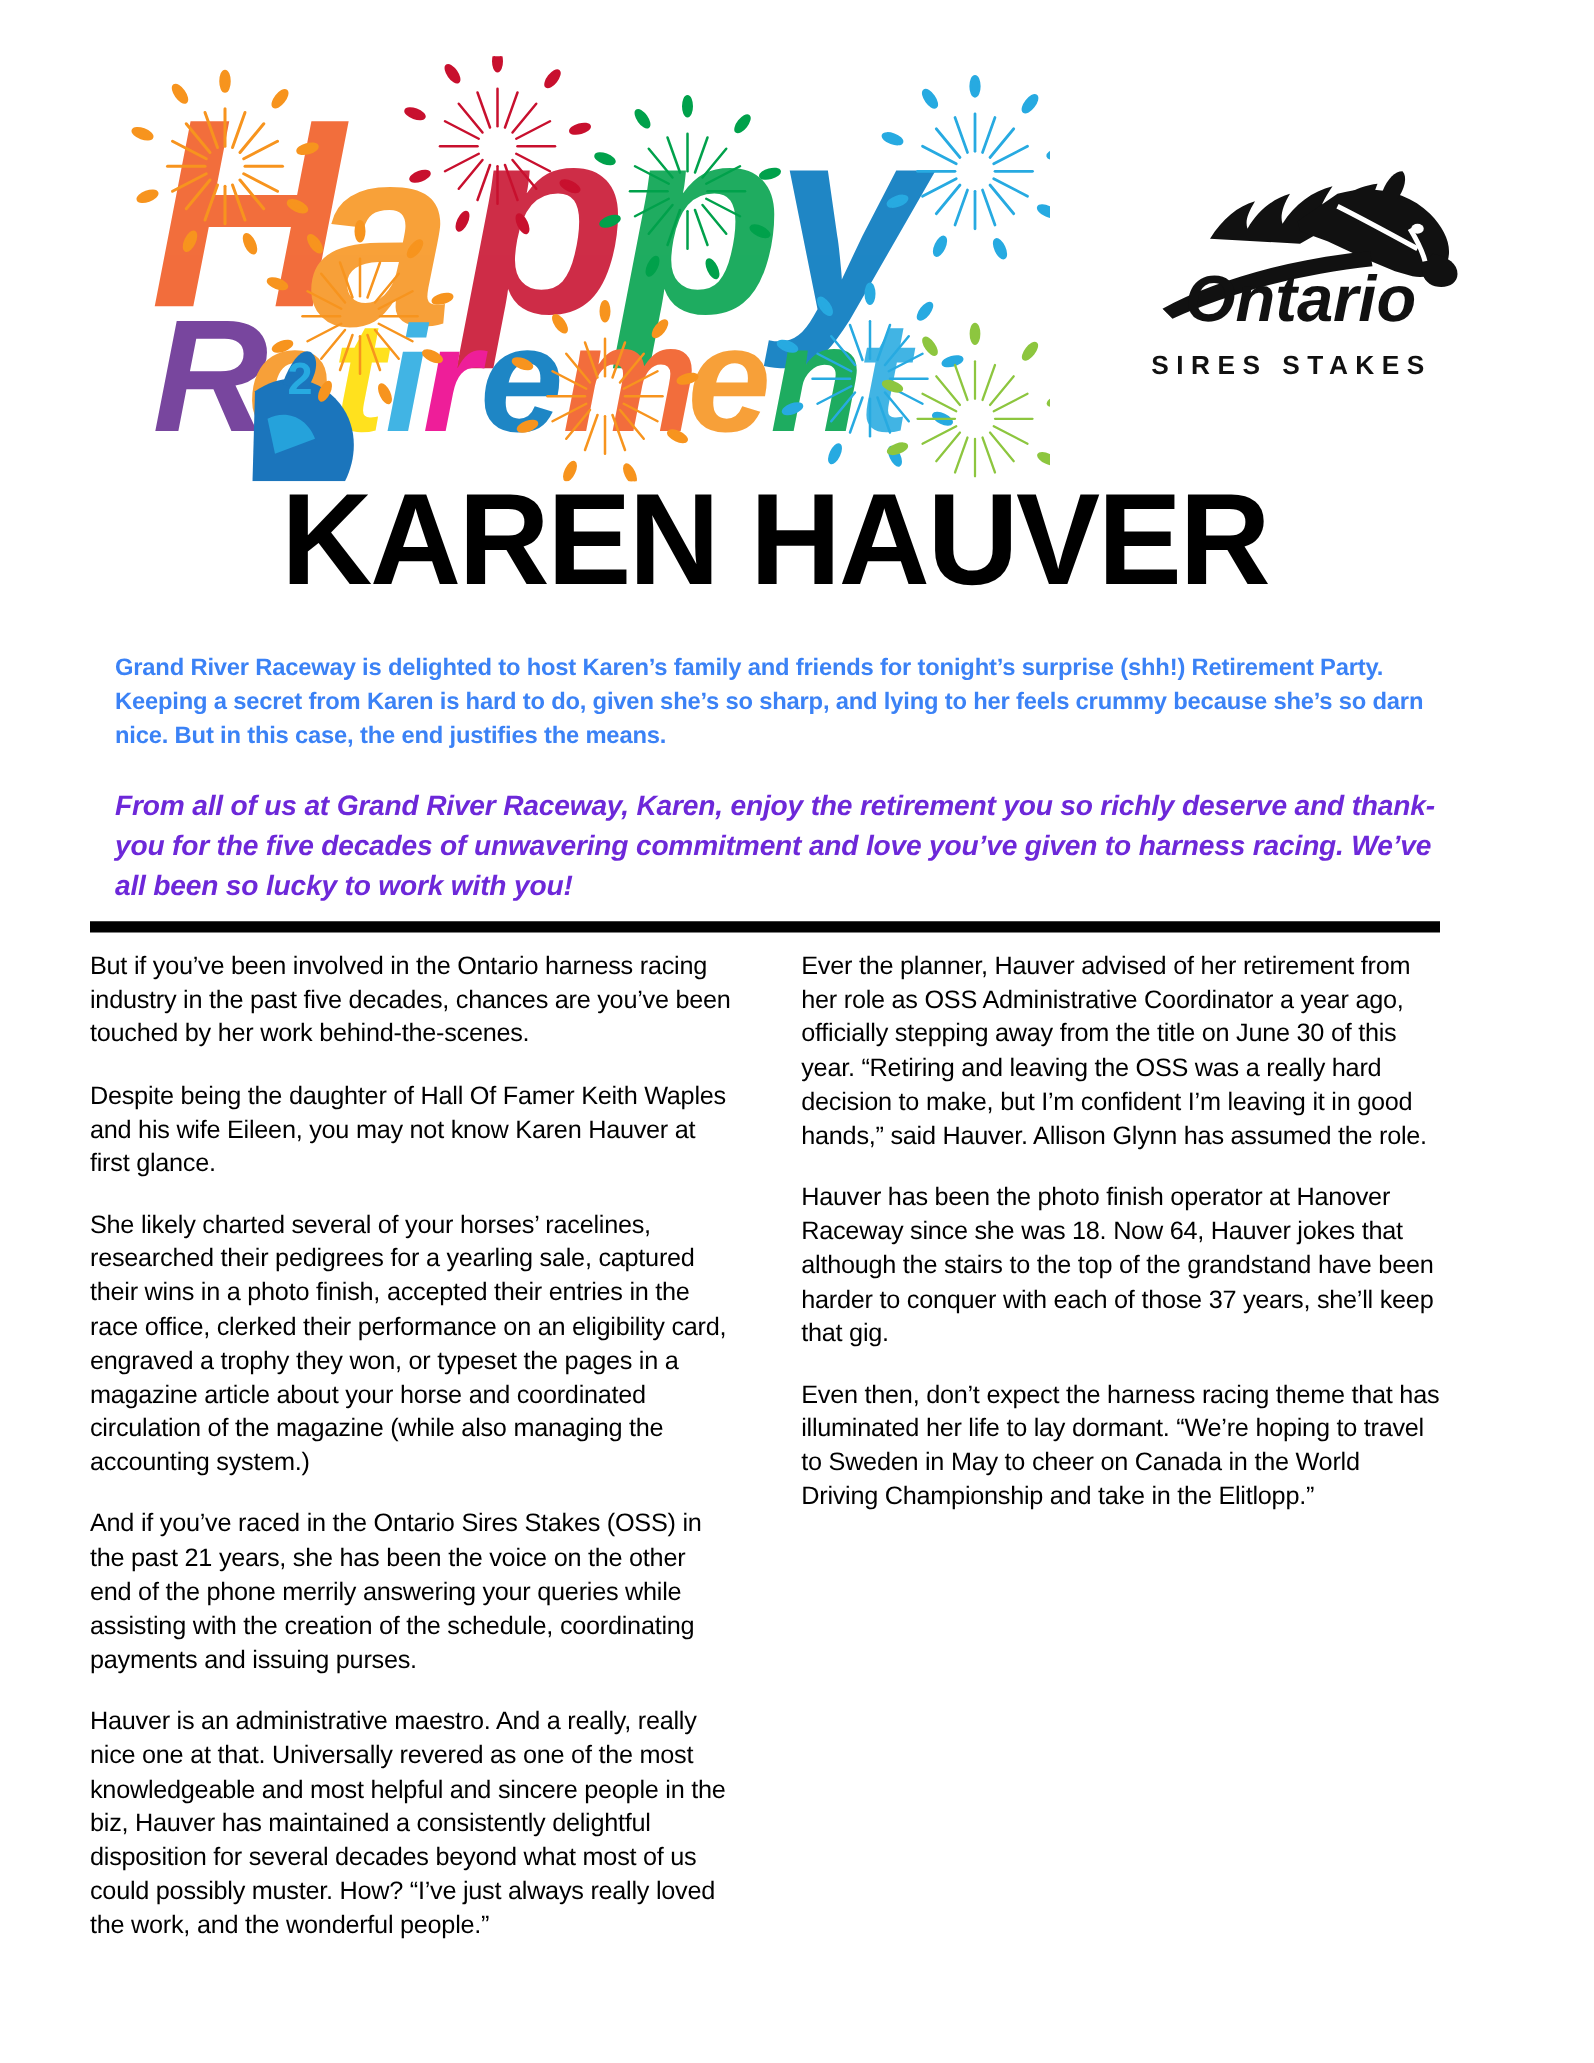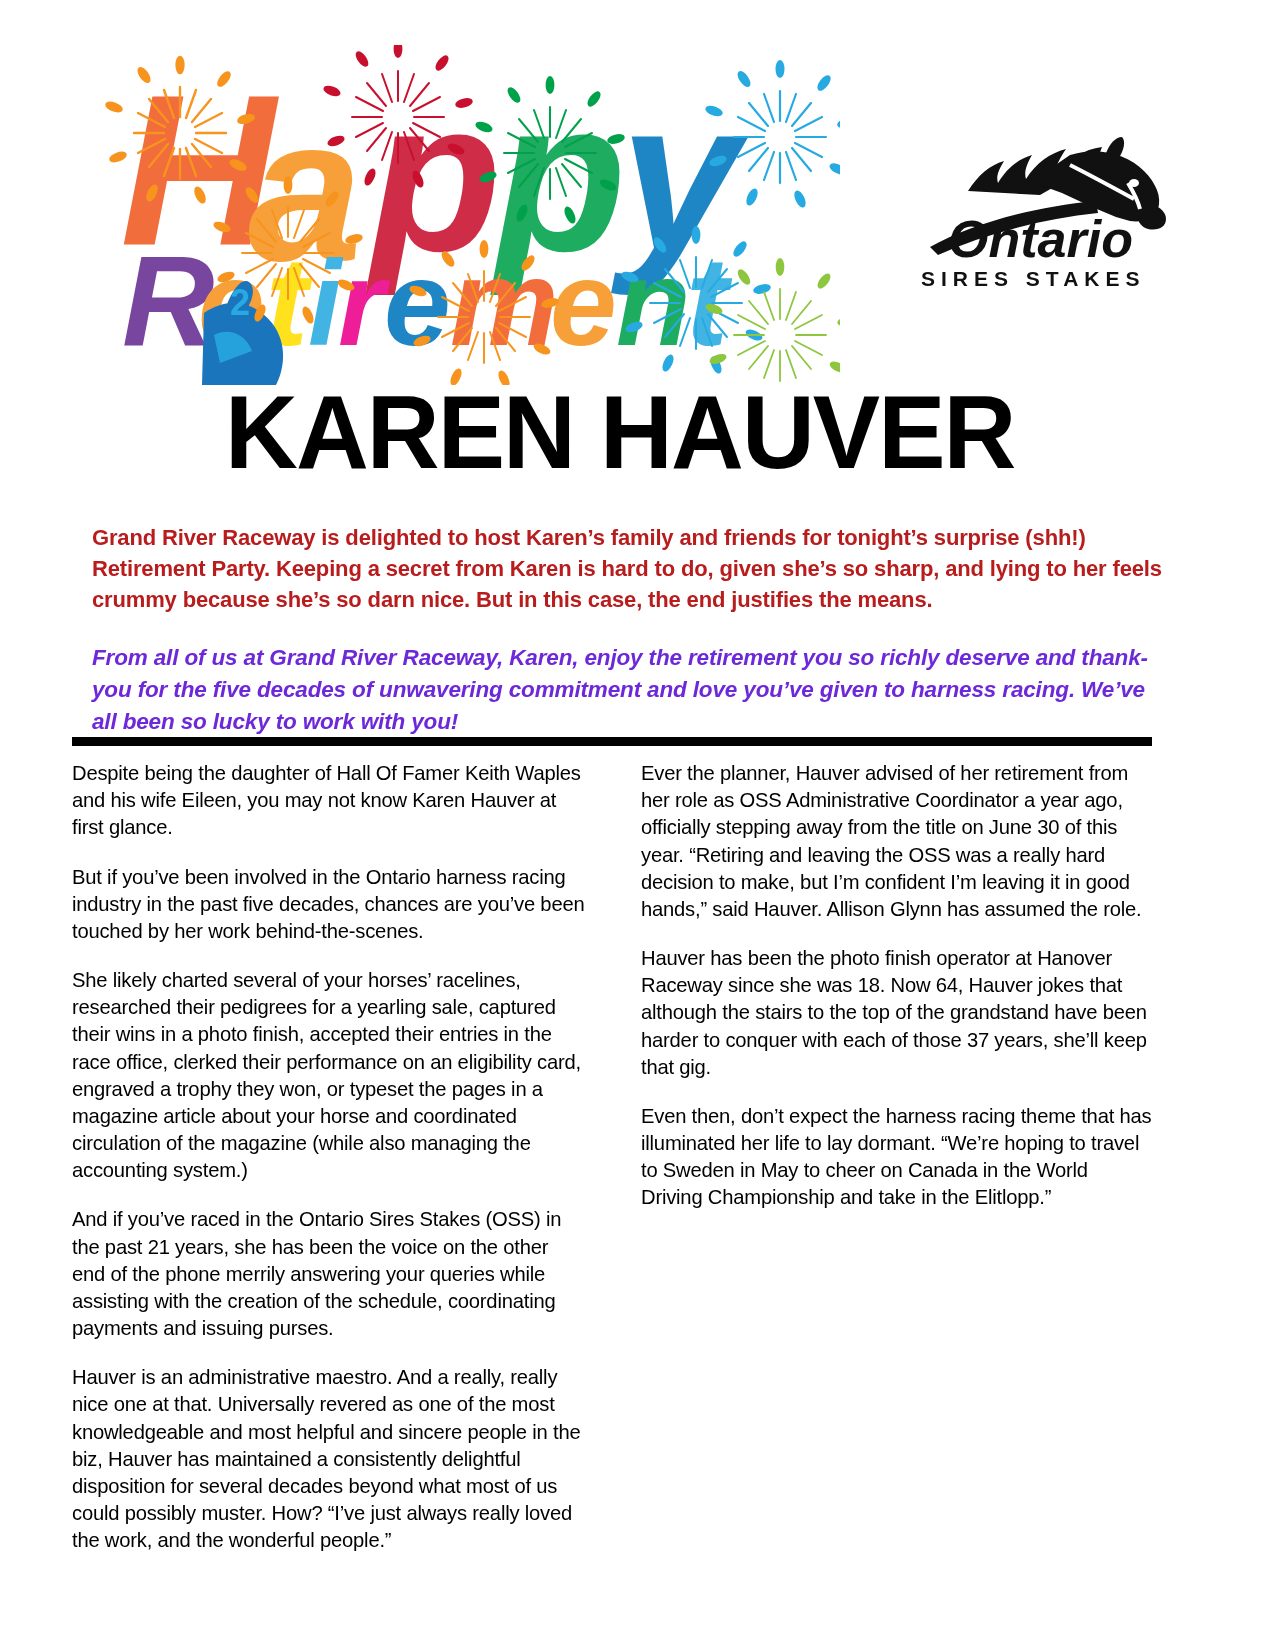--- a/index.html
+++ b/index.html
@@ -36,21 +36,21 @@
     right: 100px; top: 135px;
     width: 260px;
   }
   .logo-svg { display:block; margin: 0 auto; }
   .logo-sub {
     font-family: "Liberation Sans", sans-serif;
     font-weight: bold;
     font-size: 21px;
     letter-spacing: 6px;
     color: #111111;
-    margin-top: 2px;
+    margin-top: 16px;
     padding-left: 6px;
   }
 
   .hero-name {
     position: absolute;
     left: 225px; top: 380px;
     font-family: "Liberation Sans", sans-serif;
     font-weight: bold;
     font-size: 104px;
     line-height: 1;
@@ -63,23 +63,23 @@
 
   
   .intro {
     position: absolute;
     left: 92px; top: 522px;
     width: 1075px;
   }
   .intro-lead {
     font-family: "Liberation Sans", sans-serif;
     font-weight: bold;
-    font-size: 22px;
+    font-size: 19px;
     line-height: 1.42;
-    color: #b91c1c;
+    color: #3b82f6;
     letter-spacing: -0.15px;
   }
   .intro-italic {
     margin-top: 26px;
     font-family: "Liberation Sans", sans-serif;
     font-weight: bold;
     font-style: italic;
     font-size: 22.5px;
     line-height: 1.42;
     color: #6d28d9;
@@ -256,22 +256,22 @@
 
   <div class="intro">
     <div class="intro-lead">Grand River Raceway is delighted to host Karen’s family and friends for tonight’s surprise (shh!) Retirement Party. Keeping a secret from Karen is hard to do, given she’s so sharp, and lying to her feels crummy because she’s so darn nice. But in this case, the end justifies the means.</div>
     <div class="intro-italic">From all of us at Grand River Raceway, Karen, enjoy the retirement you so richly deserve and thank-you for the five decades of unwavering commitment and love you’ve given to harness racing. We’ve all been so lucky to work with you!</div>
   </div>
 
   <div class="rule"></div>
 
   <div class="columns">
     <div class="col">
+      <p>But if you’ve been involved in the Ontario harness racing industry in the past five decades, chances are you’ve been touched by her work behind-the-scenes.</p>
       <p>Despite being the daughter of Hall Of Famer Keith Waples and his wife Eileen, you may not know Karen Hauver at first glance.</p>
-      <p>But if you’ve been involved in the Ontario harness racing industry in the past five decades, chances are you’ve been touched by her work behind-the-scenes.</p>
       <p>She likely charted several of your horses’ racelines, researched their pedigrees for a yearling sale, captured their wins in a photo finish, accepted their entries in the race office, clerked their performance on an eligibility card, engraved a trophy they won, or typeset the pages in a magazine article about your horse and coordinated circulation of the magazine (while also managing the accounting system.)</p>
       <p>And if you’ve raced in the Ontario Sires Stakes (OSS) in the past 21 years, she has been the voice on the other end of the phone merrily answering your queries while assisting with the creation of the schedule, coordinating payments and issuing purses.</p>
       <p>Hauver is an administrative maestro. And a really, really nice one at that. Universally revered as one of the most knowledgeable and most helpful and sincere people in the biz, Hauver has maintained a consistently delightful disposition for several decades beyond what most of us could possibly muster.  How? “I’ve just always really loved the work, and the wonderful people.”</p>
     </div>
     <div class="col">
       <p>Ever the planner, Hauver advised of her retirement from her role as OSS Administrative Coordinator a year ago, officially stepping away from the title on June 30 of this year.  “Retiring and leaving the OSS was a really hard decision to make, but I’m confident I’m leaving it in good hands,” said Hauver. Allison Glynn has assumed the role.</p>
       <p>Hauver has been the photo finish operator at Hanover Raceway since she was 18. Now 64, Hauver jokes that although the stairs to the top of the grandstand have been harder to conquer with each of those 37 years, she’ll keep that gig.</p>
       <p>Even then, don’t expect the harness racing theme that has illuminated her life to lay dormant. “We’re hoping to travel to Sweden in May to cheer on Canada in the World Driving Championship and take in the Elitlopp.”</p>
     </div>
   </div>

